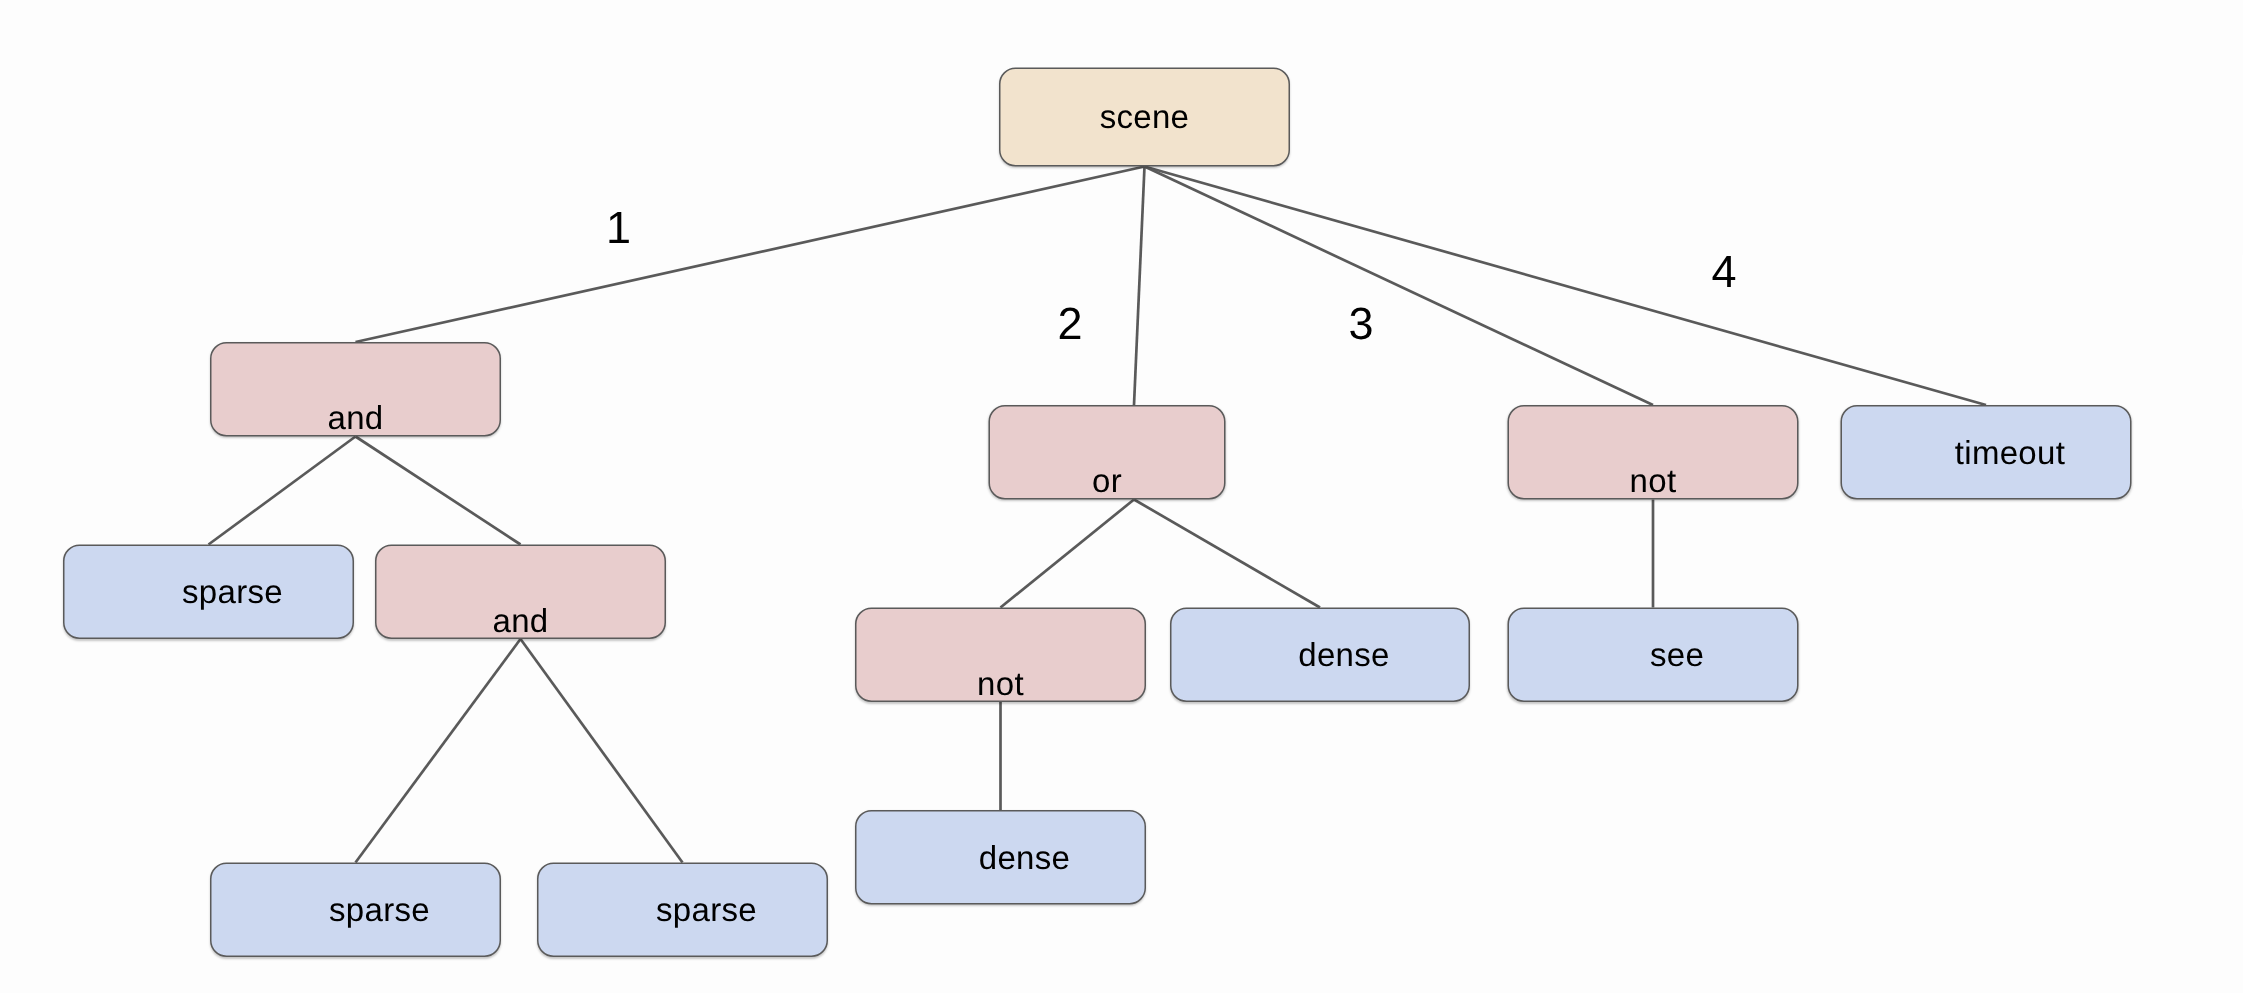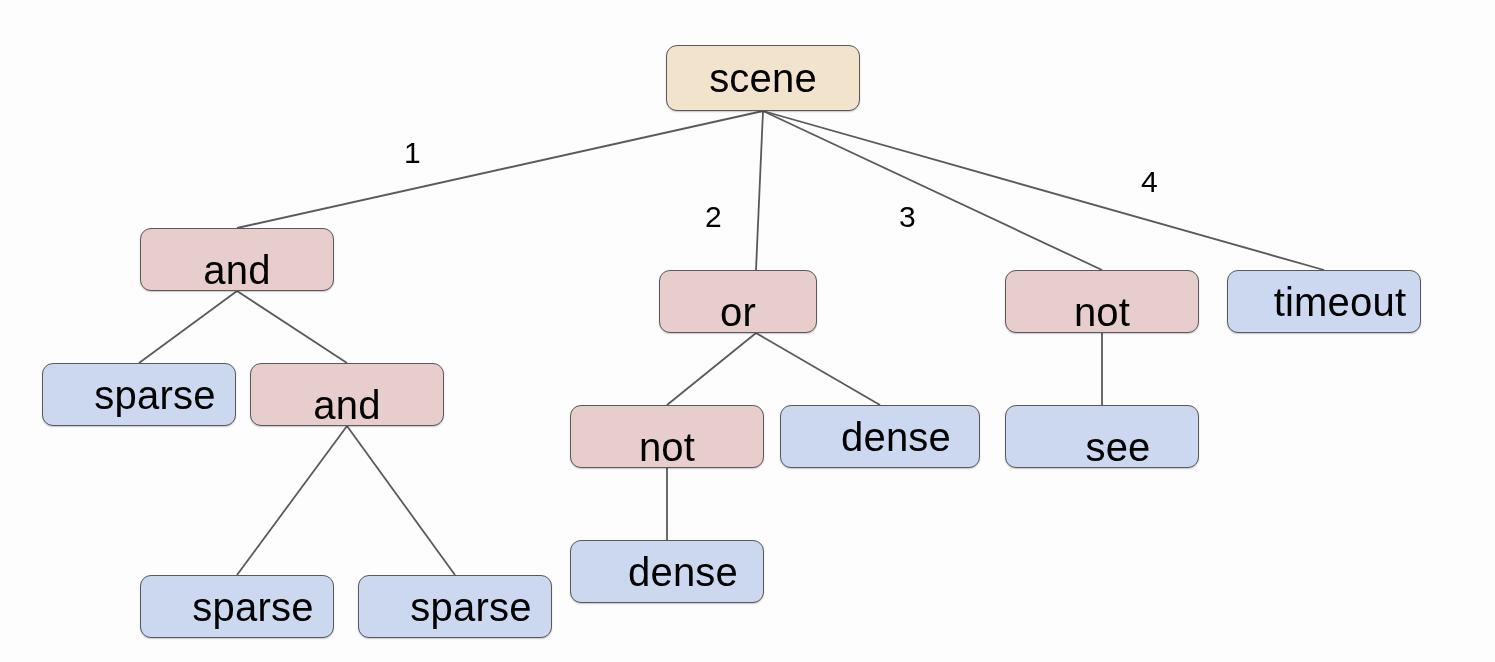--- a/index.html
+++ b/index.html
@@ -28,21 +28,21 @@
   }
   .node {
     position: absolute;
     box-sizing: border-box;
     border: 1.6px solid #5a5a5a;
     border-radius: 11px;
     display: flex;
     align-items: center;
     justify-content: center;
     color: #000000;
-    font-size: 40px;
+    font-size: 22px;
     line-height: 1;
     letter-spacing: 0.2px;
     white-space: nowrap;
     box-shadow: 0 1px 1.5px rgba(0,0,0,0.22);
   }
   .node-root   { background: #f2e3cd; }
   .node-op     { background: #e8cdcd; align-items: flex-end; }
   .node-leaf   { background: #ccd8f0; padding-left: 32px; }
   .edge-label {
     position: absolute;
@@ -91,21 +91,21 @@
       </div>
       <div class="node node-op" style="left: 250px; top: 363px; width: 194px; height: 63px;">
         <span>and</span>
       </div>
       <div class="node node-op" style="left: 570px; top: 405px; width: 194px; height: 63px;">
         <span>not</span>
       </div>
       <div class="node node-leaf" style="left: 780px; top: 405px; width: 200px; height: 63px;">
         <span>dense</span>
       </div>
-      <div class="node node-leaf" style="left: 1005px; top: 405px; width: 194px; height: 63px; align-items: flex-end;">
+      <div class="node node-leaf" style="left: 1005px; top: 405px; width: 194px; height: 63px;">
         <span>see</span>
       </div>
       <div class="node node-leaf" style="left: 570px; top: 540px; width: 194px; height: 63px;">
         <span>dense</span>
       </div>
       <div class="node node-leaf" style="left: 140px; top: 575px; width: 194px; height: 63px;">
         <span>sparse</span>
       </div>
       <div class="node node-leaf" style="left: 358px; top: 575px; width: 194px; height: 63px;">
         <span>sparse</span>

